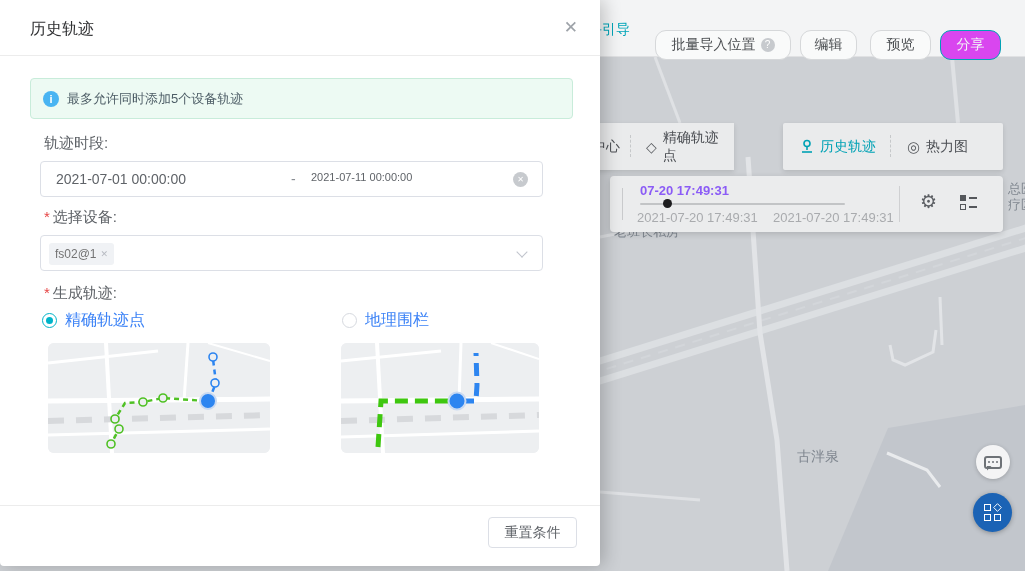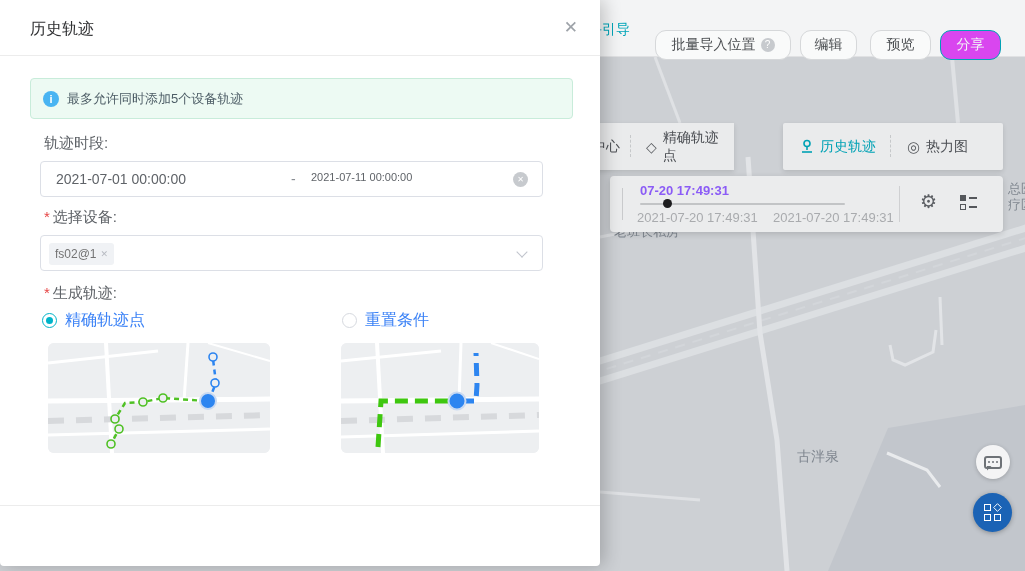--- a/index.html
+++ b/index.html
@@ -247,21 +247,21 @@
       <span class="req">*</span><span>生成轨迹:</span>
     </div>
     <div class="radio-row r1">
       <span class="radio-circle">
           <i></i>
         </span>
       <span class="r-lbl">精确轨迹点</span>
     </div>
     <div class="radio-row r2">
       <span class="radio-circle"></span>
-      <span class="r-lbl">重置条件</span>
+      <span class="r-lbl">地理围栏</span>
     </div>
 
     <div class="thumb left">
       <svg width="222" height="110" viewBox="0 0 222 110">
         <rect width="222" height="110" fill="#edeff1"></rect>
         <line x1="58" y1="0" x2="64" y2="110" stroke="#ffffff" stroke-width="4"></line>
         <line x1="140" y1="0" x2="136" y2="58" stroke="#ffffff" stroke-width="3"></line>
         <line x1="0" y1="58" x2="222" y2="56" stroke="#ffffff" stroke-width="5"></line>
         <line x1="0" y1="20" x2="110" y2="8" stroke="#ffffff" stroke-width="3"></line>
         <line x1="160" y1="0" x2="222" y2="18" stroke="#ffffff" stroke-width="2"></line>
@@ -293,15 +293,16 @@
         <line x1="0" y1="78" x2="198" y2="72" stroke="#d7d9dc" stroke-width="6" stroke-dasharray="16 12"></line>
 
         <polyline points="37,104 40,58 112,58" fill="none" stroke="#3ec70f" stroke-width="5" stroke-dasharray="13 7"></polyline>
 
         <polyline points="120,58 135,58 136,42 135,10" fill="none" stroke="#2d85f0" stroke-width="5" stroke-dasharray="13 7"></polyline>
         <circle cx="116" cy="58" r="8.5" fill="#2d85f0" stroke="#c8d9f2" stroke-width="2"></circle>
       </svg>
     </div>
 
     <div class="m-footer-line"></div>
+    <button class="btn-reset">重置条件</button>
   </div>
 
 </div>
 
 </body></html>

